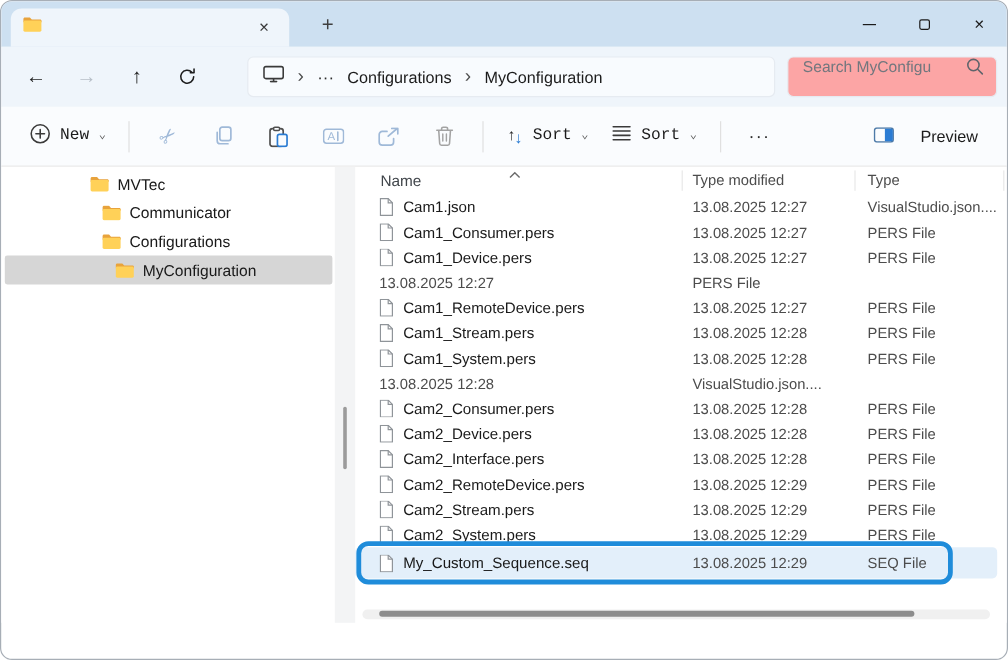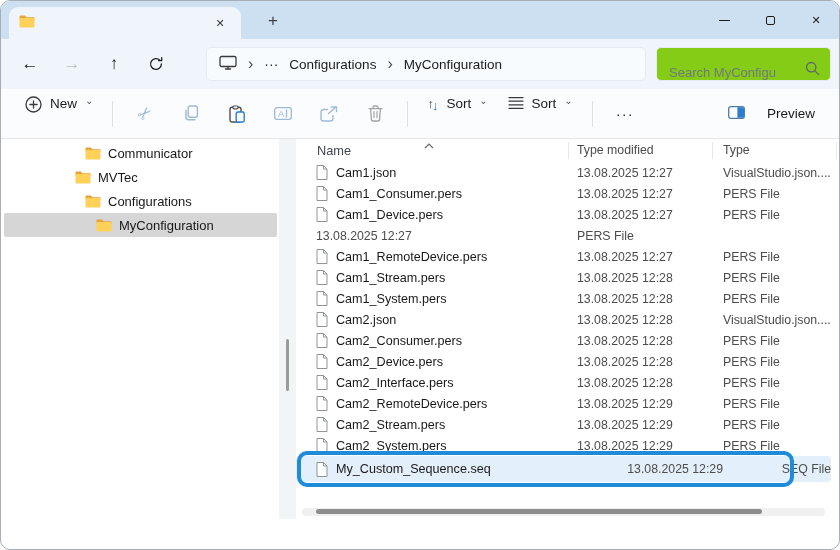--- a/index.html
+++ b/index.html
@@ -37,32 +37,32 @@
   .addressbar {
     position: absolute; left: 205px; top: 8px; width: 440px; height: 34px;
     background: #f8fbfe; border: 1px solid #e6ebf1; border-radius: 5px;
     display: flex; align-items: center; padding: 0 12px; gap: 11px;
   }
   .crumb { font-size: 13.5px; color: #1b1b1b; white-space: nowrap; }
   .crumb-sep { font-size: 16px; color: #4c4c4c; line-height: 10px; }
   .crumb-ellipsis { font-size: 14px; color: #2c2c2c; letter-spacing: 0px; }
   .searchbox {
     position: absolute; left: 655px; top: 8px; width: 175px; height: 34px;
-    background: #84cc16; border: 1px solid #e6ebf1; border-radius: 5px;
-    display: flex; align-items: flex-end; padding: 0 10px 0 12px;
+    background: #fca5a5; border: 1px solid #e6ebf1; border-radius: 5px;
+    display: flex; align-items: flex-start; padding: 0 10px 0 12px;
   }
   .searchbox input {
     flex: 1; min-width: 0; border: 0; background: transparent; outline: none;
     font-size: 13px; color: #5f646b; font-family: inherit;
   }
   .searchbox input::placeholder { color: #72777e; opacity: 1; }
 
   
   .toolbar { height: 50px; background: #fafcfe; border-bottom: 1px solid #e6e6e6; display: flex; align-items: center; padding: 0 14px; }
-  .tb-labelbtn { display: flex; gap: 8px; height: 36px; padding: 0 10px; border: 0; background: transparent; border-radius: 4px; }
+  .tb-labelbtn { display: flex; align-items: center; gap: 8px; height: 36px; padding: 0 10px; border: 0; background: transparent; border-radius: 4px; font-family: Liberation Mono, monospace; }
   .tb-labelbtn .lbl { font-size: 13.5px; color: #1b1b1b; }
   .tb-chev { font-size: 10px; color: #5a5a5a; position: relative; top: -1px; }
   .tb-sep { width: 1px; height: 26px; background: #e0e0e0; margin: 0 9px; }
   .tbtn { width: 46px; height: 36px; border: 0; background: transparent; display: flex; align-items: center; justify-content: center; border-radius: 4px; }
   .cut-glyph { font-size: 17px; color: #9fb9d8; display: inline-block; transform: rotate(-45deg); }
   .sorticon .su { color: #2b2b2b; font-size: 13px; }
   .sorticon .sd { color: var(--accent-icon-blue, #2b7cd3); font-size: 13px; position: relative; top: 2px; margin-left: -2px; }
   .more-dots { font-size: 15px; color: #2c2c2c; letter-spacing: 1px; }
   .preview-btn { margin-left: auto; display: flex; align-items: center; gap: 22px; height: 36px; padding: 0 10px; border: 0; background: transparent; border-radius: 4px; }
   .preview-btn .lbl { font-size: 13.5px; color: #1b1b1b; }
@@ -88,21 +88,21 @@
   .col-h.type { left: 427px; }
   .sort-caret { position: absolute; left: 128px; top: -2px; }
   .hdr-div { position: absolute; top: 3px; width: 1px; height: 17px; background: #e8e8e8; }
   .hdr-div.d1 { left: 272px; } .hdr-div.d2 { left: 416px; } .hdr-div.d3 { left: 540px; }
 
   .rows { position: relative; }
   .row { display: grid; grid-template-columns: 261px 146px 1fr; align-items: center; height: 21px; padding-left: 20px; }
   .name-cell { display: flex; align-items: center; gap: 8px; overflow: hidden; }
   .fname { font-size: 12.6px; color: #191919; white-space: nowrap; }
   .date, .type { font-size: 12.3px; color: #4c4c4c; white-space: nowrap; }
-  .row.selected { height: 26px; background: var(--selection-blue, #e3effa); border-radius: 4px; margin-right: 8px; position: relative; text-align: right; }
+  .row.selected { height: 26px; background: var(--selection-blue, #e3effa); border-radius: 4px; margin-right: 8px; position: relative; }
   .callout {
     position: absolute; left: 1px; right: 37px; top: -5px; bottom: -5px;
     border: 4px solid var(--callout-blue, #1f8cda); border-radius: 10px;
     pointer-events: none; z-index: 2;
   }
   .hscroll { position: absolute; left: 6px; right: 14px; top: 369px; height: 8px; background: #f0f0f0; border-radius: 4px; }
   .hthumb { position: absolute; left: 14px; top: 1px; width: 446px; height: 5px; background: #8d8d8d; border-radius: 3px; }
 
   
   .statusbar { position: absolute; left: 0; right: 0; bottom: 0; height: 30px; background: #fcfdfe; border-top: 1px solid #e6e6e6; display: flex; align-items: center; padding: 0 6px 0 18px; }
@@ -254,33 +254,33 @@
               <path d="M9.4 1.2h4.9a1.7 1.7 0 0 1 1.7 1.7v7.2a1.7 1.7 0 0 1-1.7 1.7H9.4z" fill="#2b7cd3"></path>
             </svg>
       </span>
       <span class="lbl">Preview</span>
     </button>
   </div>
 
   <div class="main">
 
     <div class="sidebar">
+      <div class="tree-item lvl1">
+        <svg width="16" height="13" viewBox="0 0 16 13">
+              <path d="M.5 1.8C.5 1 1 .5 1.8.5h4.1l1.6 1.8h6.9c.7 0 1.2.5 1.2 1.2v1H.5z" fill="#e8a33c"></path>
+              <rect x=".5" y="3.1" width="15" height="9.4" rx="1.2" fill="#ffd158"></rect>
+            </svg>
+        <span>MVTec</span>
+      </div>
       <div class="tree-item lvl2">
         <svg width="16" height="13" viewBox="0 0 16 13">
               <path d="M.5 1.8C.5 1 1 .5 1.8.5h4.1l1.6 1.8h6.9c.7 0 1.2.5 1.2 1.2v1H.5z" fill="#e8a33c"></path>
               <rect x=".5" y="3.1" width="15" height="9.4" rx="1.2" fill="#ffd158"></rect>
             </svg>
         <span>Communicator</span>
-      </div>
-      <div class="tree-item lvl1">
-        <svg width="16" height="13" viewBox="0 0 16 13">
-              <path d="M.5 1.8C.5 1 1 .5 1.8.5h4.1l1.6 1.8h6.9c.7 0 1.2.5 1.2 1.2v1H.5z" fill="#e8a33c"></path>
-              <rect x=".5" y="3.1" width="15" height="9.4" rx="1.2" fill="#ffd158"></rect>
-            </svg>
-        <span>MVTec</span>
       </div>
       <div class="tree-item lvl2">
         <svg width="16" height="13" viewBox="0 0 16 13">
               <path d="M.5 1.8C.5 1 1 .5 1.8.5h4.1l1.6 1.8h6.9c.7 0 1.2.5 1.2 1.2v1H.5z" fill="#e8a33c"></path>
               <rect x=".5" y="3.1" width="15" height="9.4" rx="1.2" fill="#ffd158"></rect>
             </svg>
         <span>Configurations</span>
       </div>
       <div class="tree-item lvl3 selected">
         <svg width="16" height="13" viewBox="0 0 16 13">
@@ -381,27 +381,20 @@
                   <path d="M1 .5h6.5L11 4v10.5H1z" fill="#ffffff" stroke="#8f9499" stroke-width="1"></path>
                   <path d="M7.5.5V4H11" fill="none" stroke="#8f9499" stroke-width="1"></path>
                 </svg>
       <span class="fname">Cam1_System.pers</span>
     </span>
     <span class="date">13.08.2025 12:28</span>
     <span class="type">PERS File</span>
   </div>
 
   <div class="row">
-    <span class="name-cell">
-      <svg width="12" height="15" viewBox="0 0 12 15">
-                  <path d="M1 .5h6.5L11 4v10.5H1z" fill="#ffffff" stroke="#8f9499" stroke-width="1"></path>
-                  <path d="M7.5.5V4H11" fill="none" stroke="#8f9499" stroke-width="1"></path>
-                </svg>
-      <span class="fname">Cam2.json</span>
-    </span>
     <span class="date">13.08.2025 12:28</span>
     <span class="type">VisualStudio.json....</span>
   </div>
 
   <div class="row">
     <span class="name-cell">
       <svg width="12" height="15" viewBox="0 0 12 15">
                   <path d="M1 .5h6.5L11 4v10.5H1z" fill="#ffffff" stroke="#8f9499" stroke-width="1"></path>
                   <path d="M7.5.5V4H11" fill="none" stroke="#8f9499" stroke-width="1"></path>
                 </svg>

